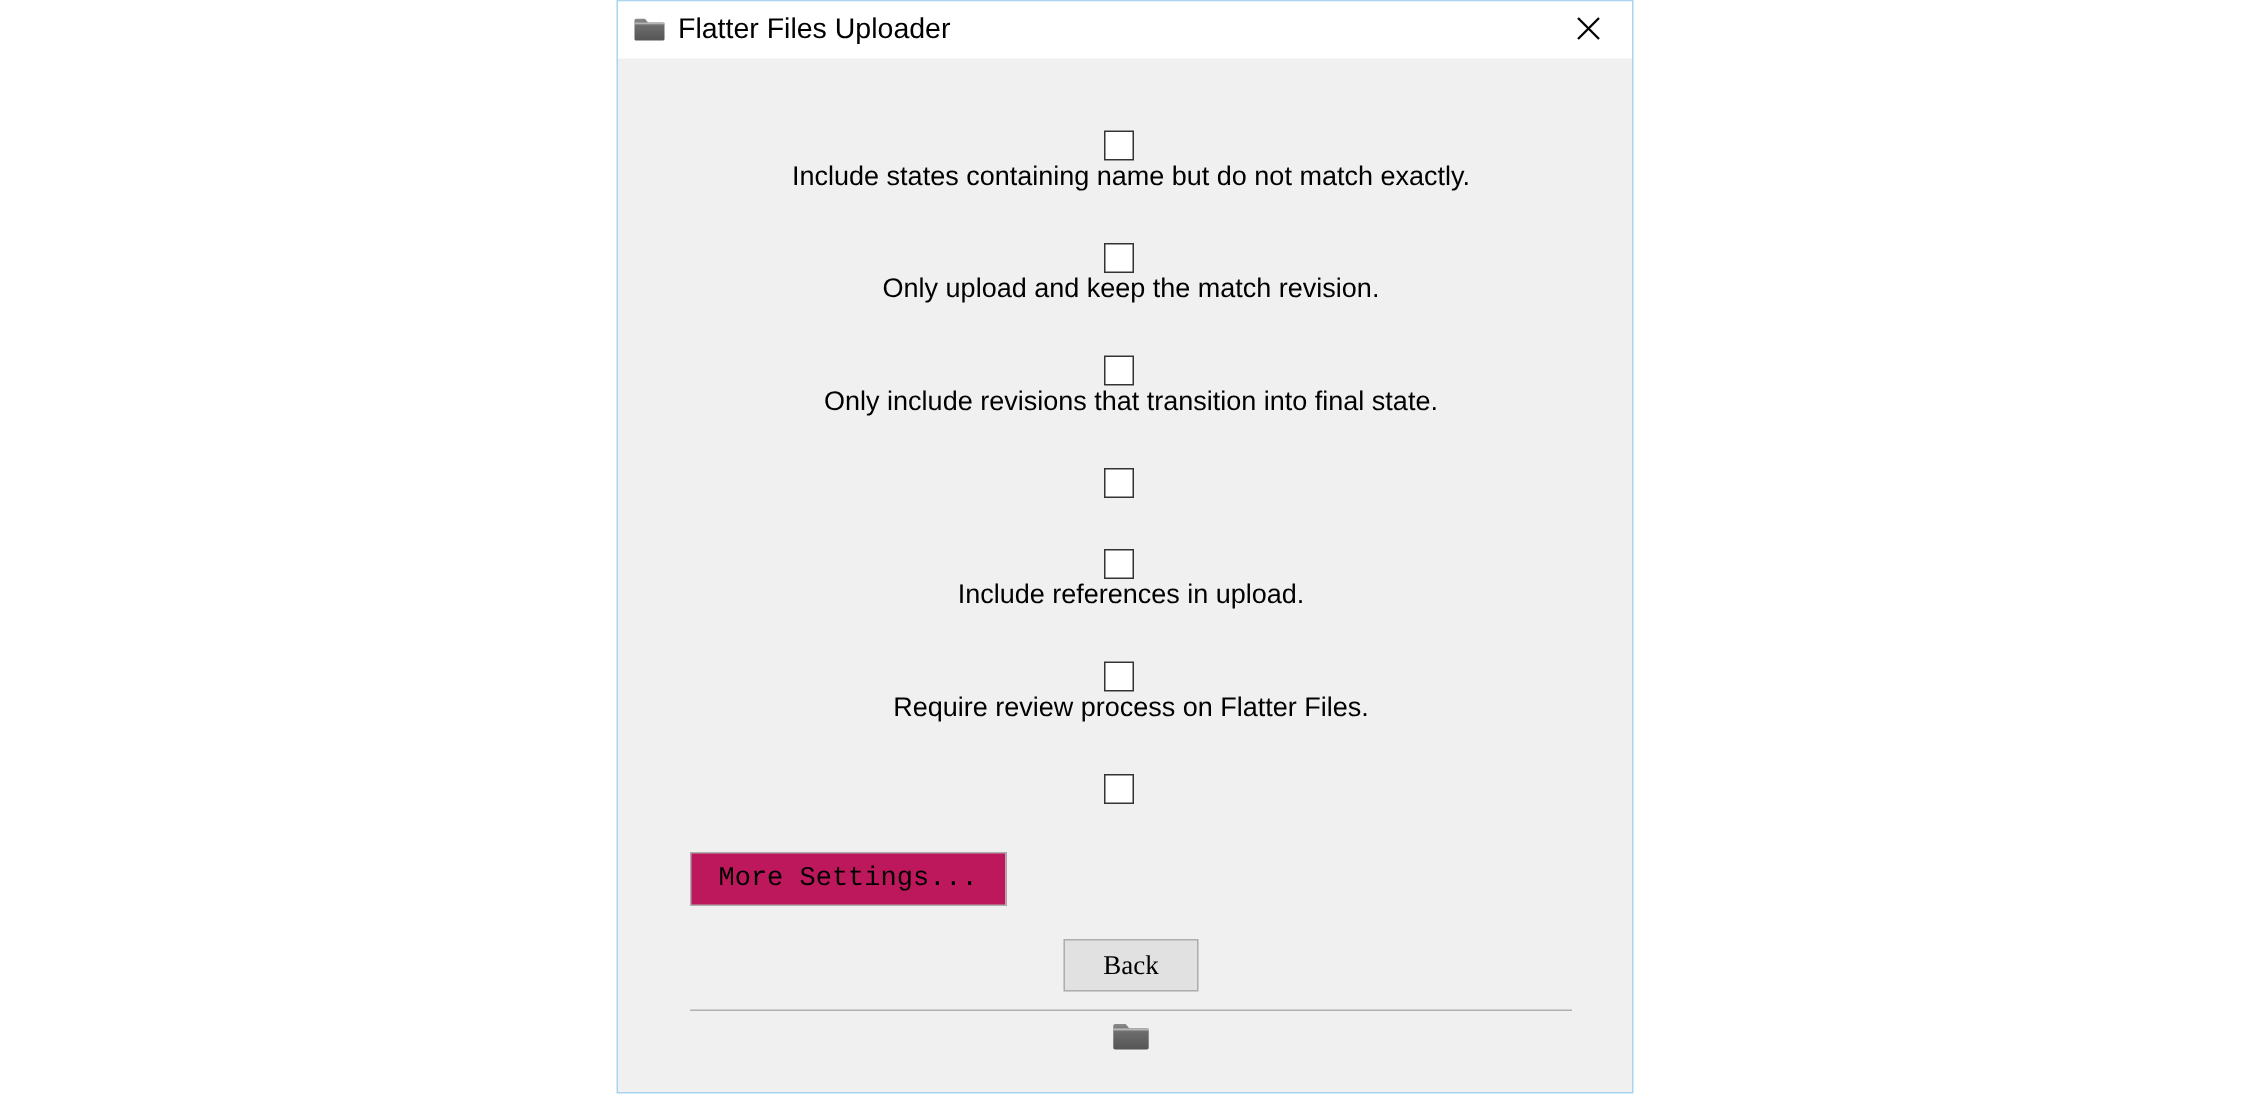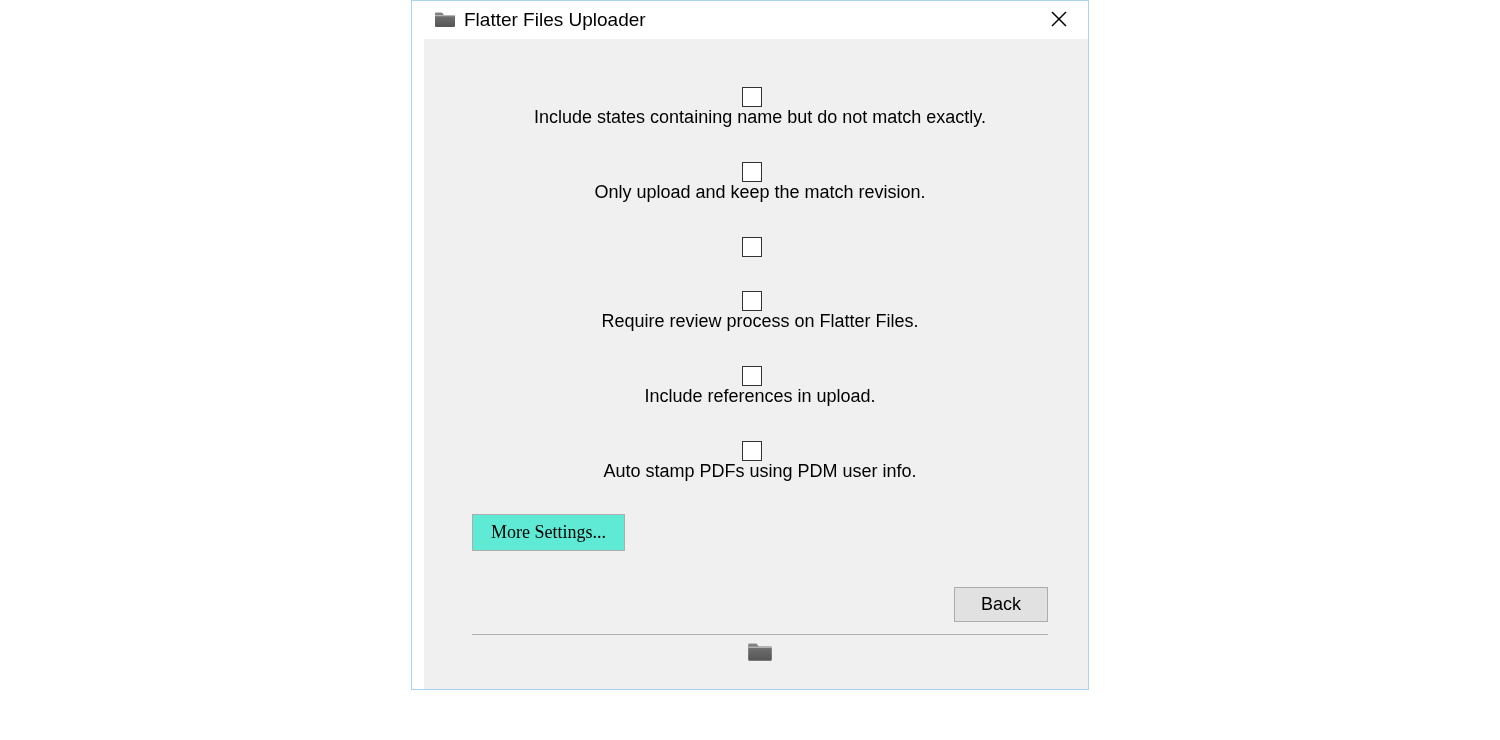--- a/index.html
+++ b/index.html
@@ -14,21 +14,20 @@
       font-family: -apple-system, BlinkMacSystemFont, "Segoe UI", Arial, sans-serif;
       display: flex;
       justify-content: center;
       align-items: flex-start;
     }
     .window {
       width: 678px;
       border: 1px solid #a8d4f0;
       background: #ffffff;
       margin-top: 0;
-      padding-left: 12px;
     }
     .titlebar {
       display: flex;
       align-items: center;
       height: 38px;
       padding: 0 14px 0 10px;
       background: #ffffff;
     }
     .titlebar-icon {
       width: 22px;
@@ -73,34 +72,35 @@
       margin-right: 16px;
       cursor: pointer;
       flex-shrink: 0;
     }
     .checkbox-label {
       font-size: 18px;
       color: #000;
       font-weight: 400;
     }
     .more-settings-btn {
-      background: #5eead4;
+      background: #be185d;
       border: 1px solid #adadad;
       padding: 7px 18px;
       font-size: 18px;
       color: #000;
       cursor: pointer;
+      font-family: Liberation Mono, monospace;
+      margin-top: -2px;
+    }
+    .back-row {
+      display: flex;
+      justify-content: center;
+      margin-top: 22px;
+      margin-bottom: 12px;
       font-family: Liberation Serif, serif;
-      margin-top: -2px;
-    }
-    .back-row {
-      display: flex;
-      justify-content: flex-end;
-      margin-top: 36px;
-      margin-bottom: 12px;
     }
     .back-btn {
       background: #e1e1e1;
       border: 1px solid #adadad;
       padding: 6px 26px;
       font-size: 18px;
       color: #000;
       cursor: pointer;
       font-family: inherit;
     }
@@ -154,38 +154,41 @@
       <div class="checkbox"></div>
       <span class="checkbox-label">Include states containing name but do not match exactly.</span>
     </div>
 
 
     <div class="checkbox-row">
       <div class="checkbox"></div>
       <span class="checkbox-label">Only upload and keep the match revision.</span>
     </div>
 
-
-    <div class="checkbox-row">
-      <div class="checkbox"></div>
+    <div class="checkbox-row">
+      <div class="checkbox"></div>
+      <span class="checkbox-label">Only include revisions that transition into final state.</span>
+    </div>
+
+    <div class="checkbox-row">
+      <div class="checkbox"></div>
+    </div>
+
+    <div class="checkbox-row">
+      <div class="checkbox"></div>
+      <span class="checkbox-label">Include references in upload.</span>
     </div>
 
     <div class="checkbox-row">
       <div class="checkbox"></div>
       <span class="checkbox-label">Require review process on Flatter Files.</span>
     </div>
 
     <div class="checkbox-row">
       <div class="checkbox"></div>
-      <span class="checkbox-label">Include references in upload.</span>
-    </div>
-
-    <div class="checkbox-row">
-      <div class="checkbox"></div>
-      <span class="checkbox-label">Auto stamp PDFs using PDM user info.</span>
     </div>
 
     <button class="more-settings-btn">More Settings...</button>
 
     <div class="back-row">
       <button class="back-btn">Back</button>
     </div>
 
     <div class="divider"></div>
 

